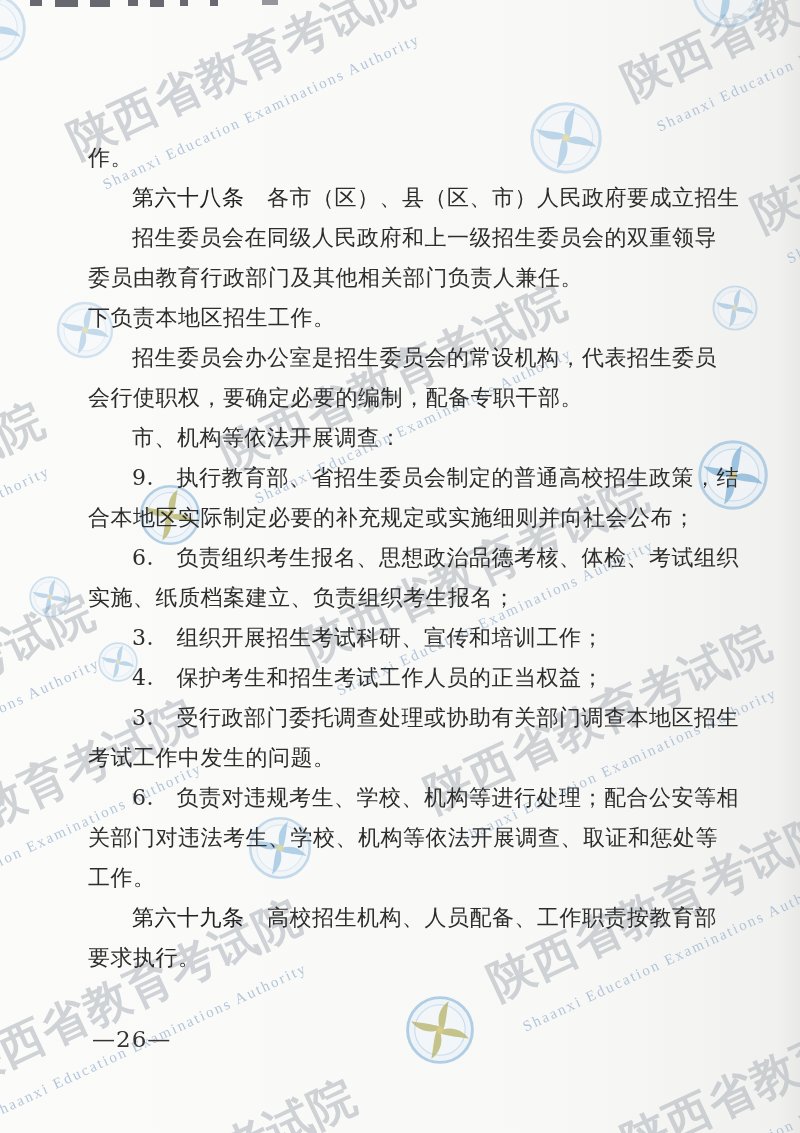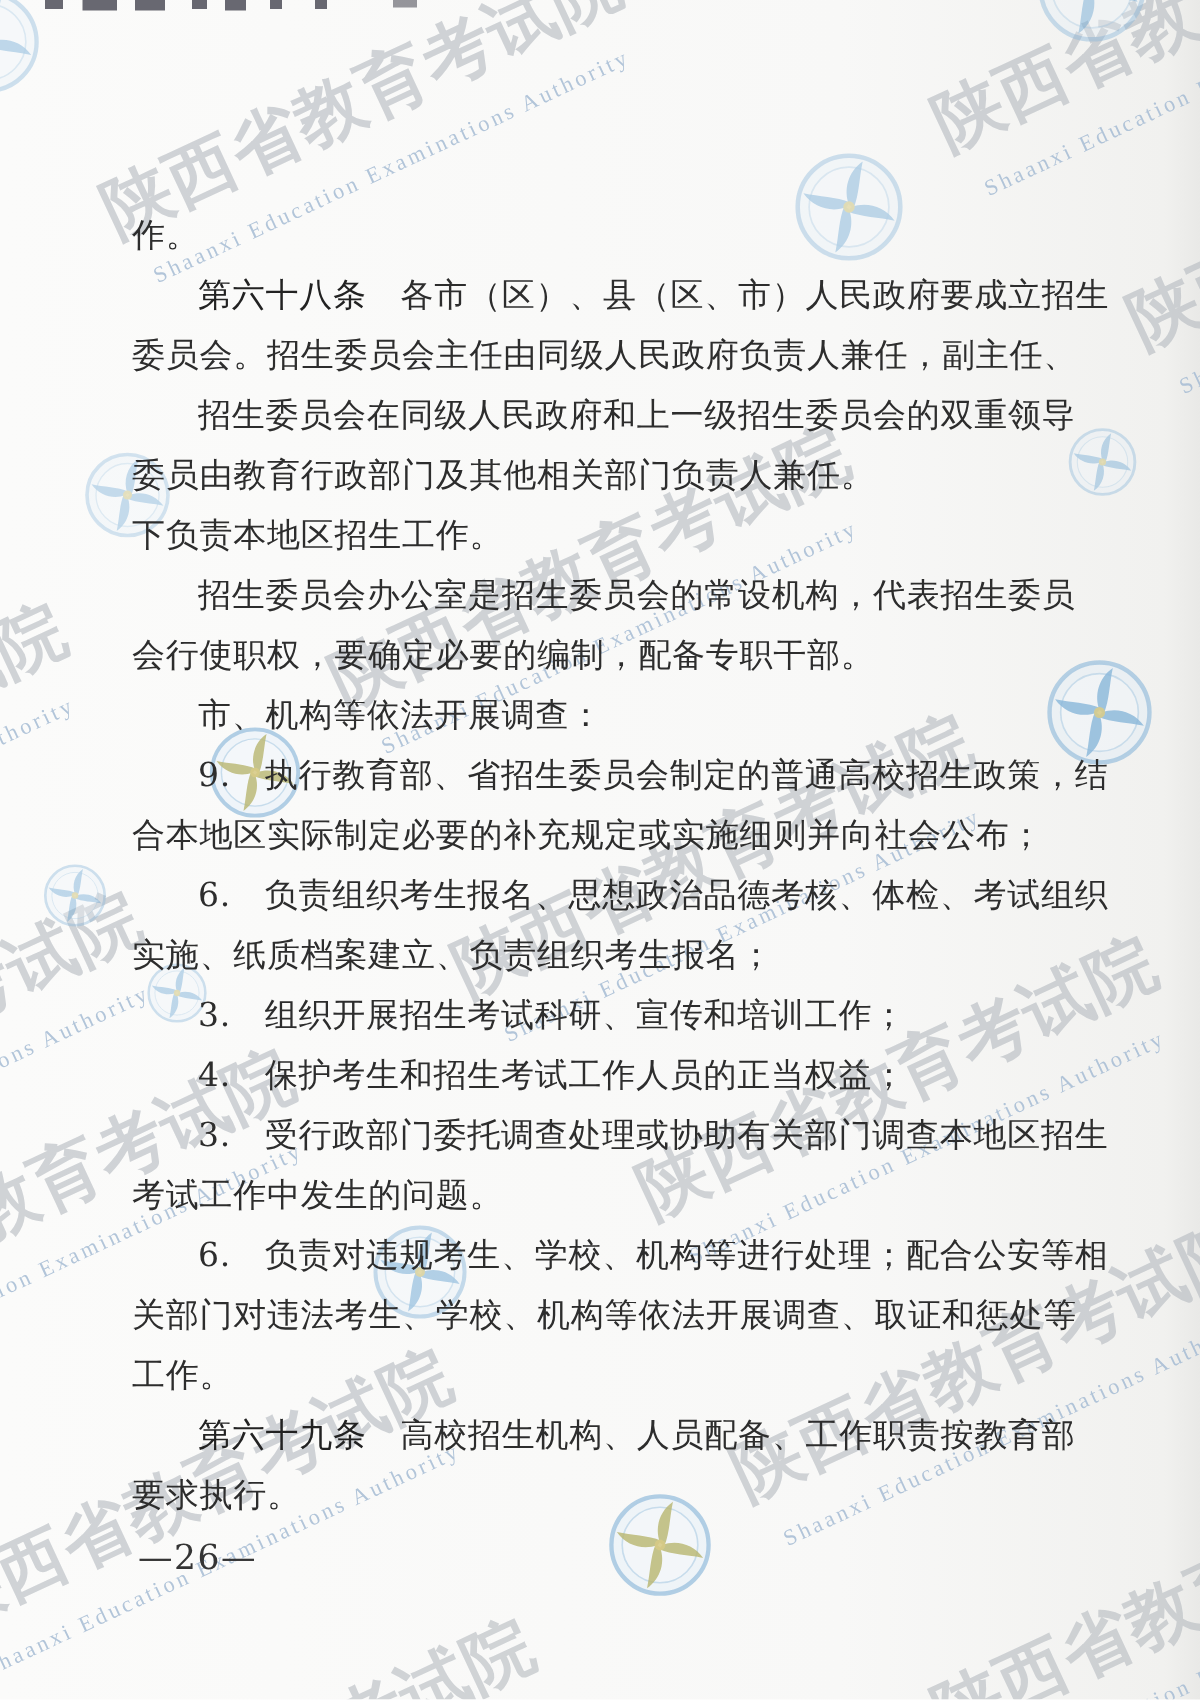--- a/index.html
+++ b/index.html
@@ -169,21 +169,20 @@
         <use href="#seal-symbol"></use>
       </svg>
     <svg class="logo" style="left:711px;top:284px;width:48px;height:48px;opacity:.5" viewBox="-50 -50 100 100">
         <use href="#seal-symbol"></use>
       </svg>
   </div>
 
   <main class="doc">
       <div class="line"><span>作。</span></div>
       <div class="line indent"><span class="bold">第六十八条</span><span>　各市（区）、县（区、市）人民政府要成立招生</span></div>
-      <div class="line"><span>委员会。招生委员会主任由同级人民政府负责人兼任，副主任、</span></div>
       <div class="line indent"><span>招生委员会在同级人民政府和上一级招生委员会的双重领导</span></div>
       <div class="line"><span>委员由教育行政部门及其他相关部门负责人兼任。</span></div>
       <div class="line"><span>下负责本地区招生工作。</span></div>
       <div class="line indent"><span>招生委员会办公室是招生委员会的常设机构，代表招生委员</span></div>
       <div class="line"><span>会行使职权，要确定必要的编制，配备专职干部。</span></div>
       <div class="line indent"><span>市、机构等依法开展调查：</span></div>
       <div class="line indent"><span>9.　执行教育部、省招生委员会制定的普通高校招生政策，结</span></div>
       <div class="line"><span>合本地区实际制定必要的补充规定或实施细则并向社会公布；</span></div>
       <div class="line indent"><span>6.　负责组织考生报名、思想政治品德考核、体检、考试组织</span></div>
       <div class="line"><span>实施、纸质档案建立、负责组织考生报名；</span></div>

